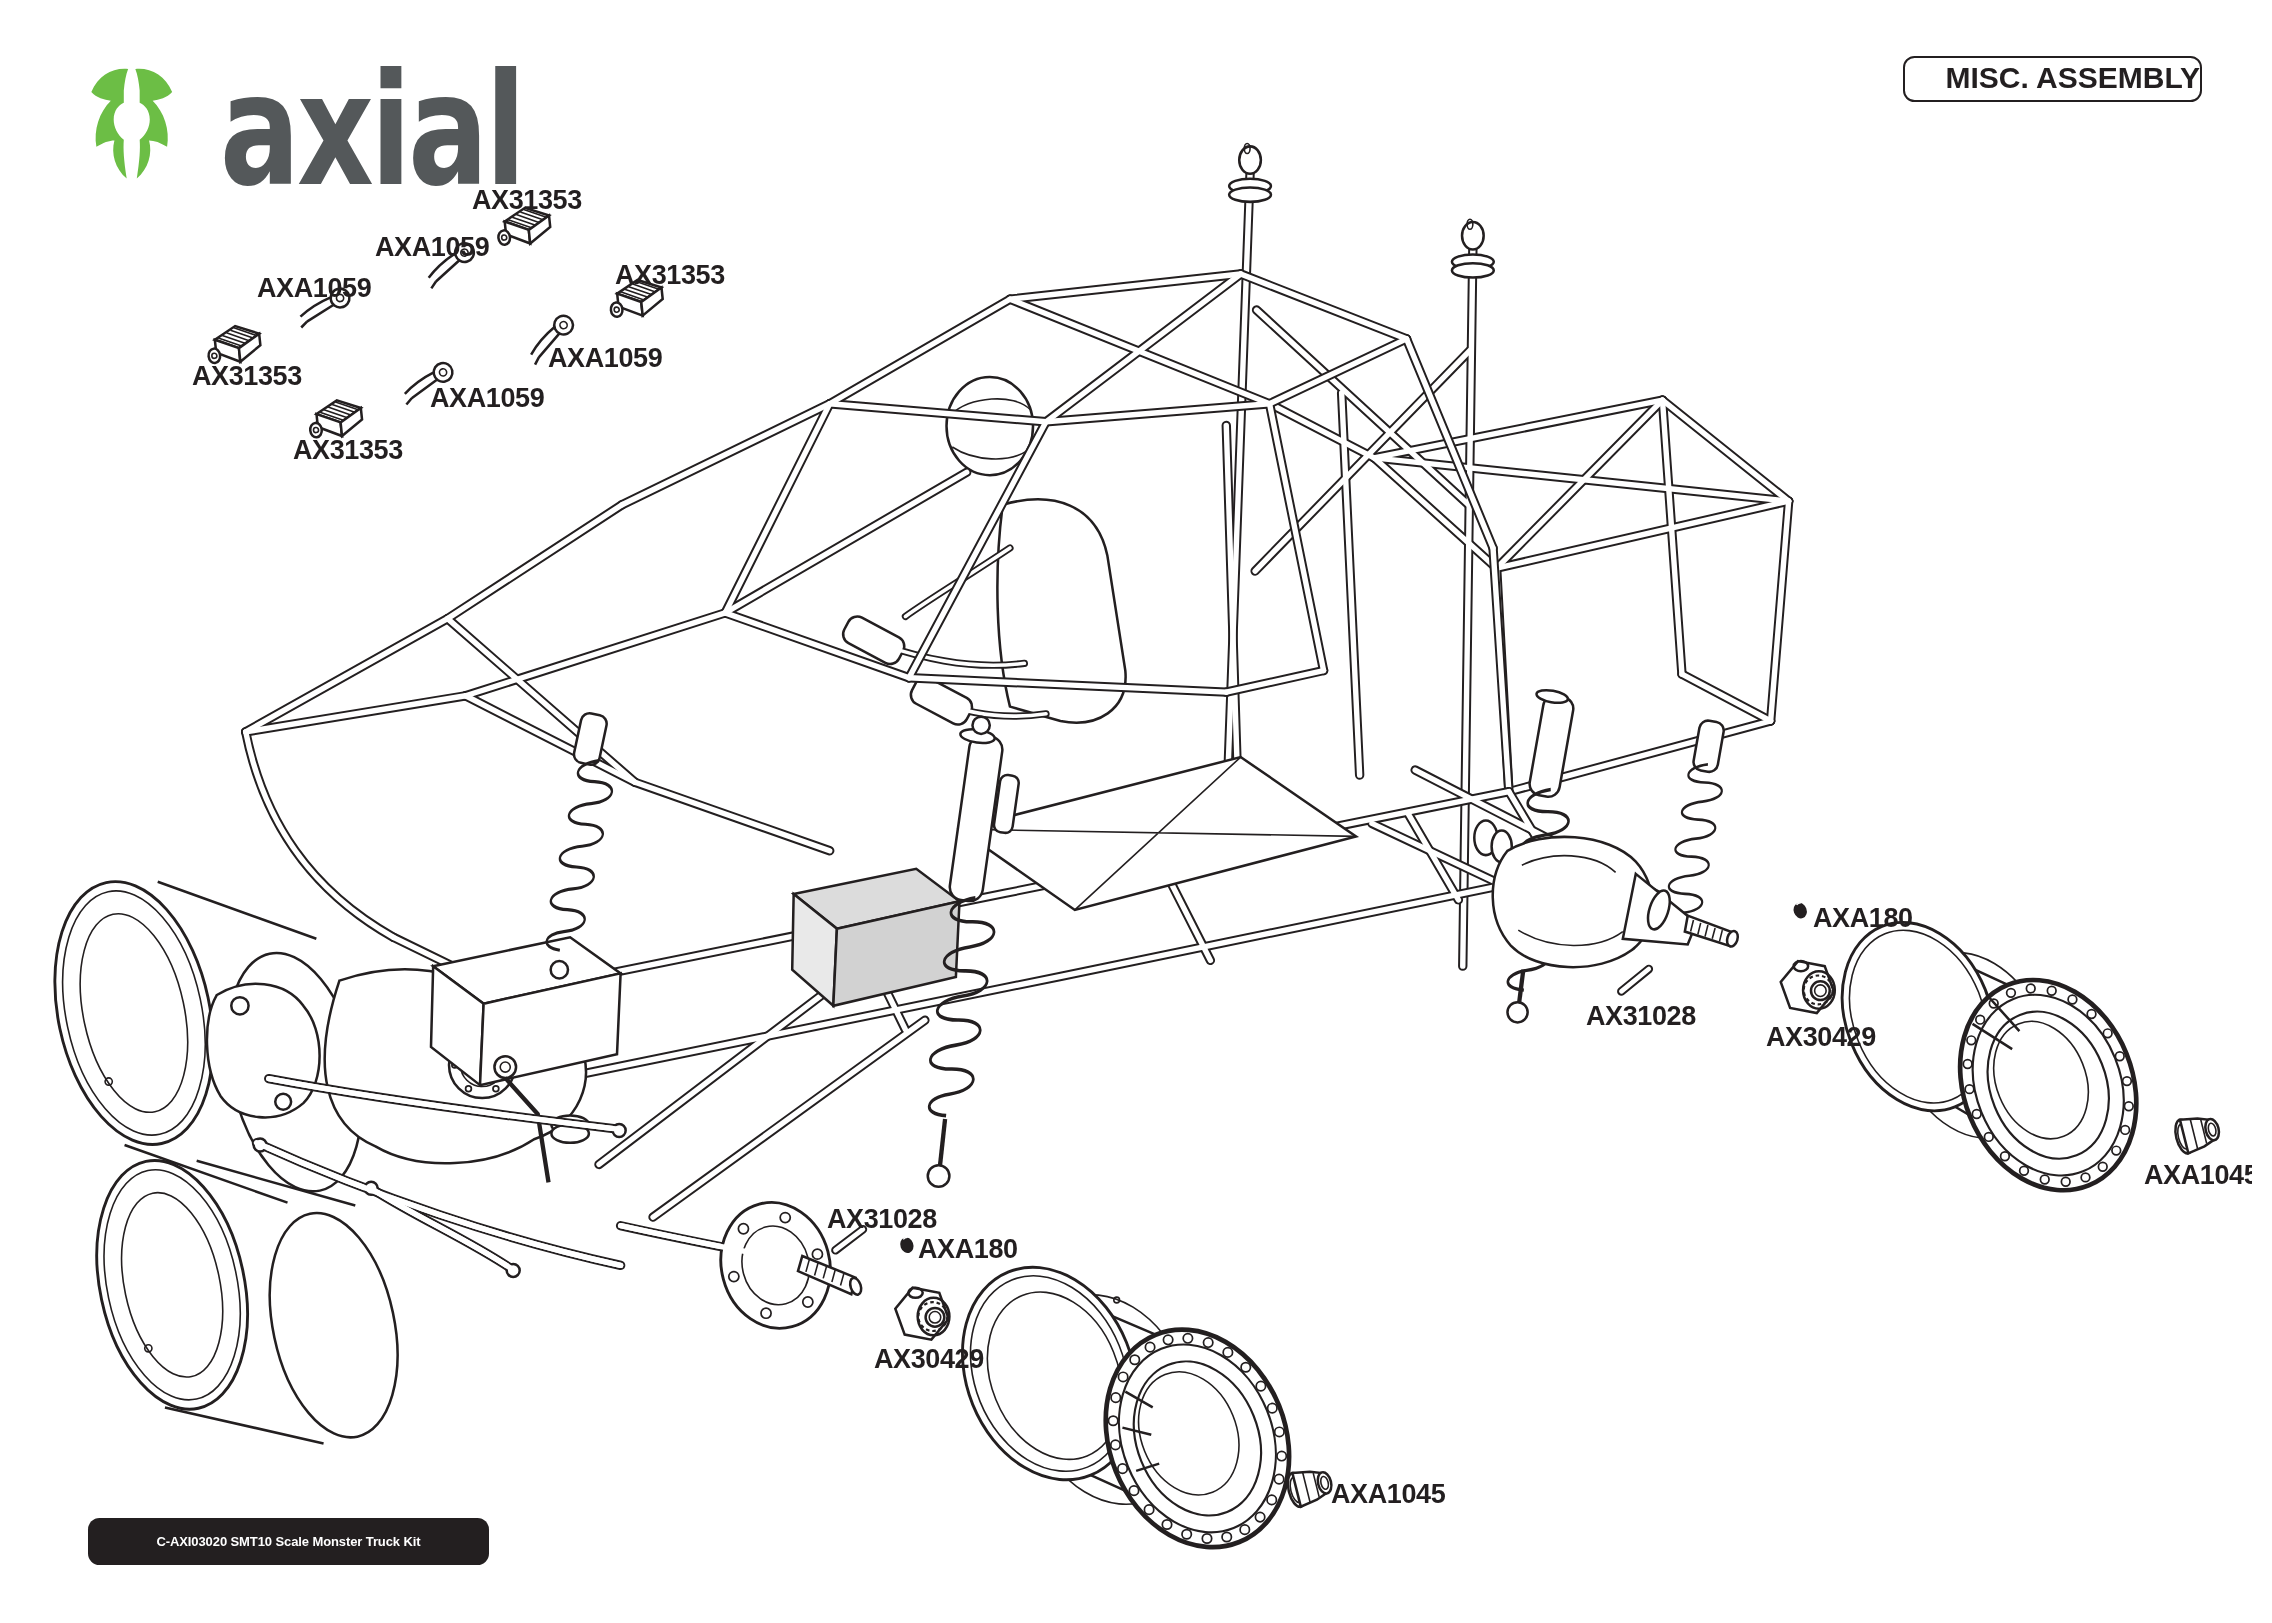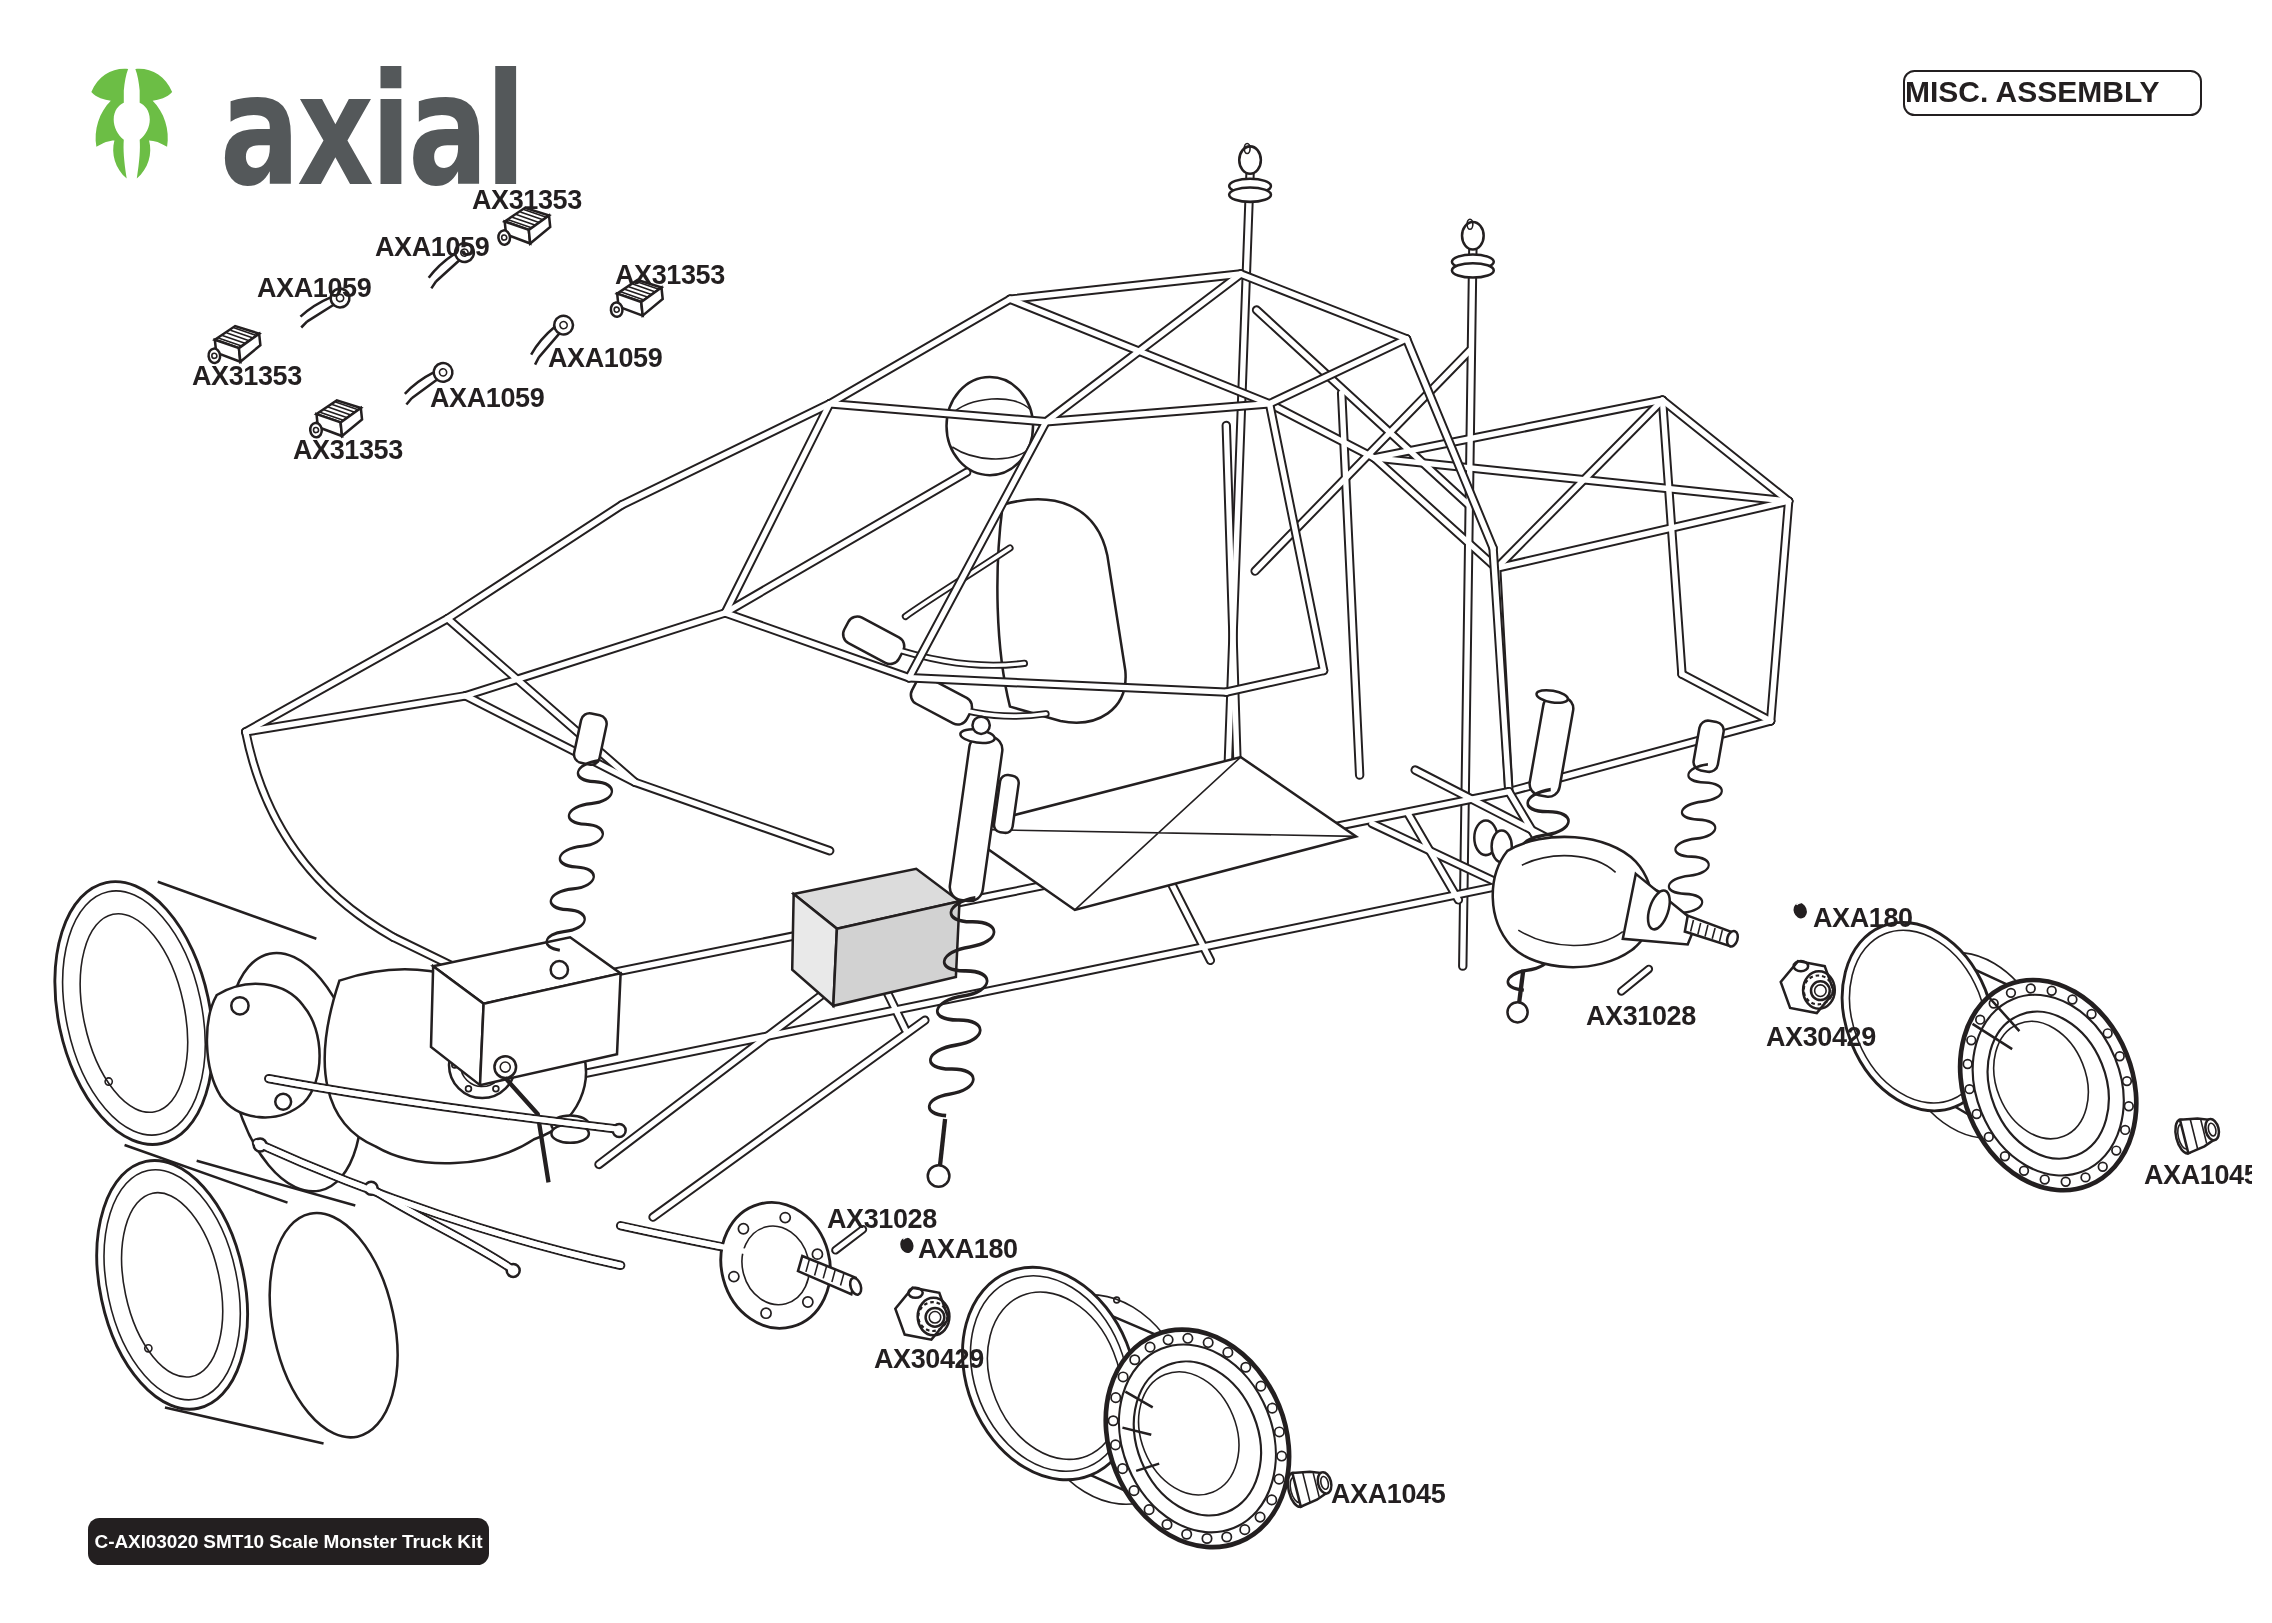--- a/index.html
+++ b/index.html
@@ -17,27 +17,27 @@
   .coil{stroke:#231f20;stroke-width:4;fill:none;}
   .hole{fill:#ffffff;stroke:#231f20;stroke-width:2.4;}
   .serr{stroke:#231f20;stroke-width:3;fill:none;stroke-dasharray:5,4;}
   .pin-o{stroke:#231f20;stroke-width:12;fill:none;stroke-linecap:round;}
   .pin-i{stroke:#ffffff;stroke-width:6.5;fill:none;stroke-linecap:round;}
   .blackfill{fill:#231f20;stroke:none;}
   
   .plabel{position:absolute;font-size:27px;font-weight:700;letter-spacing:-0.4px;
           white-space:nowrap;color:#231f20;}
   
-  .title-box{position:absolute;left:1903px;top:70px;width:299px;height:46px;
+  .title-box{position:absolute;left:1903px;top:56px;width:299px;height:46px;
              border:2.9px solid #231f20;border-radius:11.5px;box-sizing:border-box;
-             font-size:30px;font-weight:700;text-align:left;line-height:40px;
+             font-size:30px;font-weight:700;text-align:right;line-height:40px;
              letter-spacing:0px;background:#fff;}
   
   .kit-box{position:absolute;left:88px;top:1518px;width:401px;height:47px;
-           background:#231f20;border-radius:11.5px;color:#fff;font-size:19px;
+           background:#231f20;border-radius:11.5px;color:#fff;font-size:13px;
            font-weight:700;text-align:center;line-height:47px;letter-spacing:-0.1px;}
   .logo{position:absolute;left:87px;top:66px;width:469px;height:130px;}
 </style>
 </head>
 <body>
 
 <div class="page">
 
   <svg class="drawing" viewBox="0 0 3151 2251">
     <defs>

